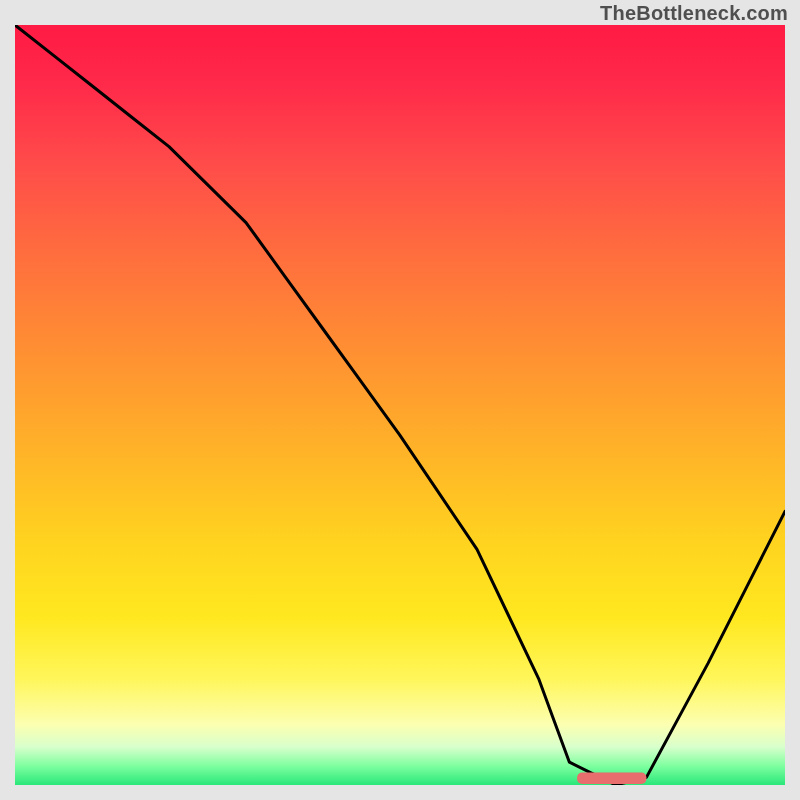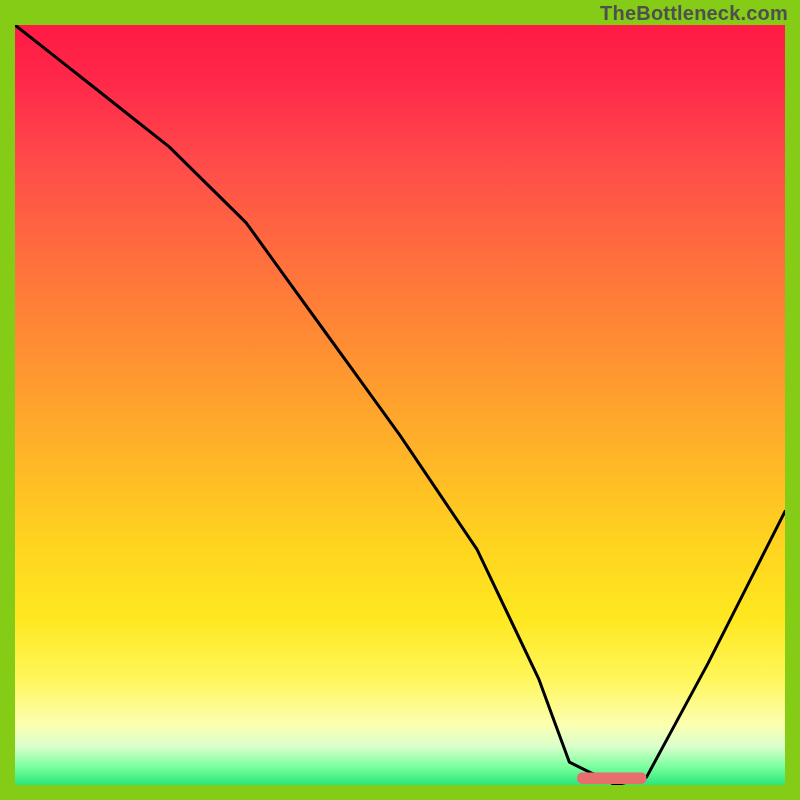--- a/index.html
+++ b/index.html
@@ -7,21 +7,21 @@
     padding: 0;
     width: 800px;
     height: 800px;
     overflow: hidden;
     font-family: Arial, Helvetica, sans-serif;
   }
   .chart-container {
     position: relative;
     width: 800px;
     height: 800px;
-    background: #84cc16;
+    background: #e5e5e5;
     text-align: right;
   }
   .plot-area {
     position: absolute;
     left: 15px;
     top: 25px;
     width: 770px;
     height: 760px;
     box-sizing: border-box;
   }

